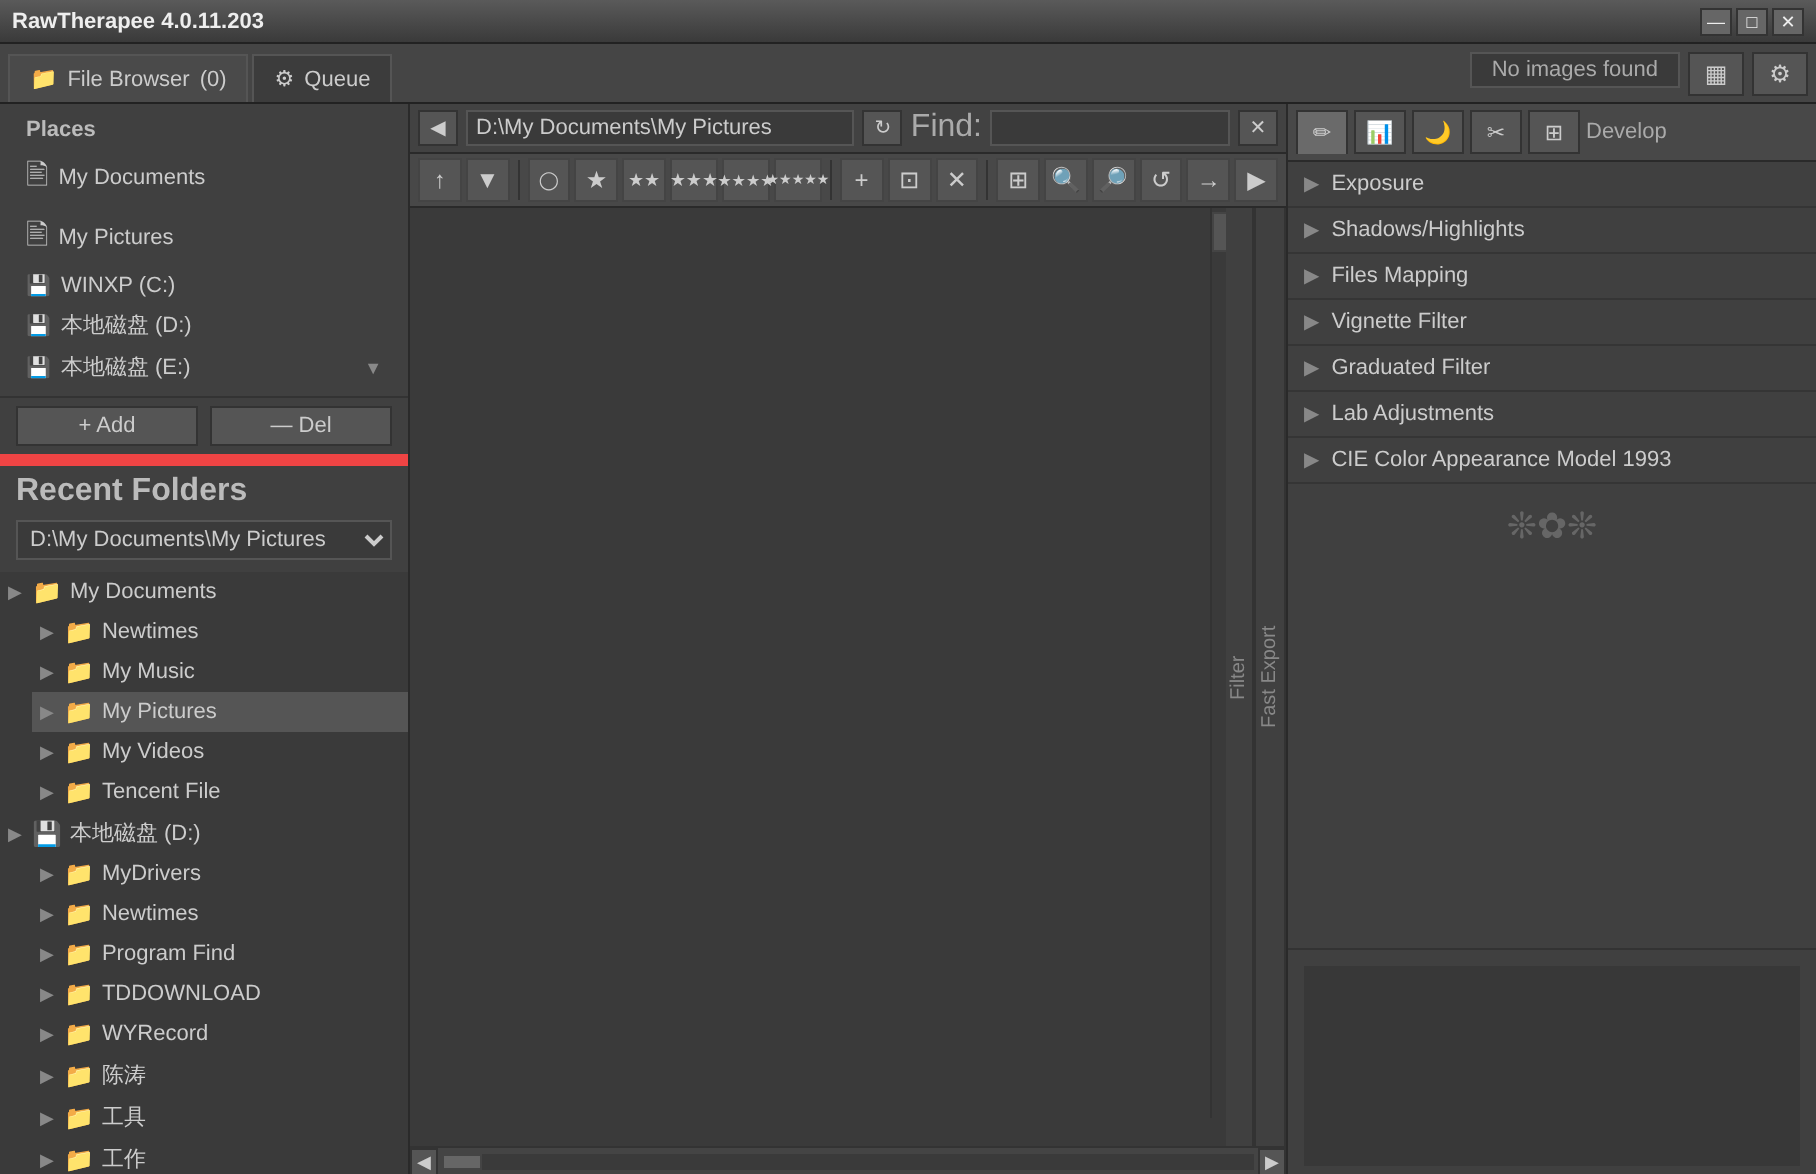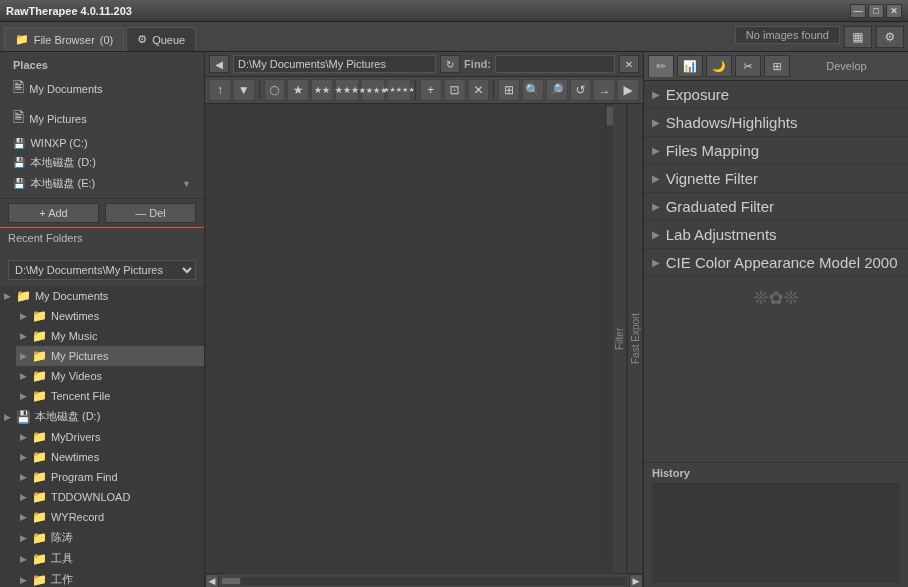--- a/index.html
+++ b/index.html
@@ -83,30 +83,30 @@
     .place-item {
       display: flex; align-items: center; gap: 5px;
       padding: 3px 8px; cursor: pointer; color: #ccc;
     }
     .place-icon { font-size: 14px; }
     .drive-icon { font-size: 10px; color: #888; }
 
     #places-buttons {
       display: flex; padding: 4px 8px; gap: 6px;
       border-top: 1px solid #333;
-      border-bottom: 1px solid #ef4444;
+      border-bottom: 6px solid #ef4444;
     }
     .places-btn {
       flex: 1; padding: 3px; text-align: center;
       background: #555; border: 1px solid #333;
       cursor: pointer; color: #ccc; font-size: 11px;
     }
 
     #recent-folders { padding: 4px 8px 2px; }
-    .recent-title { font-weight: normal; font-size: 11px; color: #bbb; margin-bottom: 16px; }
+    .recent-title { font-weight: bold; font-size: 16px; color: #bbb; margin-bottom: 5px; }
     .recent-select {
       width: 100%;
       background: #3a3a3a;
       border: 1px solid #555;
       color: #ccc;
       font-size: 11px;
       padding: 2px;
     }
 
     #folder-tree {
@@ -152,21 +152,21 @@
       border-bottom: 1px solid #2a2a2a;
     }
     #path-text {
       flex: 1;
       background: #3a3a3a;
       border: 1px solid #555;
       color: #ccc;
       padding: 2px 4px;
       font-size: 11px;
     }
-    #find-label { color: #aaa; font-size: 11px; font-weight: bold; }
+    #find-label { color: #aaa; font-size: 16px; }
     #find-input {
       width: 120px;
       background: #3a3a3a;
       border: 1px solid #555;
       color: #ccc;
       padding: 2px 4px;
       font-size: 11px;
     }
     .path-btn {
       width: 20px; height: 18px;
@@ -245,38 +245,38 @@
     }
     .dev-tab {
       width: 26px; height: 22px;
       background: #555;
       border: 1px solid #333;
       display: flex; align-items: center; justify-content: center;
       cursor: pointer; color: #ccc; font-size: 11px;
     }
     .dev-tab.active { background: #6a6a6a; border-bottom: none; }
     #develop-label {
-      flex: 1; text-align: center;
+      flex: 1; text-align: left;
       font-size: 11px; color: #aaa; padding-right: 4px;
     }
 
     #panels-list { flex: 1; overflow-y: auto; overflow-x: hidden; }
     #panels-list::-webkit-scrollbar { width: 6px; }
     #panels-list::-webkit-scrollbar-track { background: #333; }
     #panels-list::-webkit-scrollbar-thumb { background: #555; }
 
     .panel-item {
       display: flex; align-items: center;
       padding: 5px 8px;
       border-bottom: 1px solid #353535;
       cursor: pointer;
       background: #404040;
     }
     .panel-arrow { font-size: 10px; color: #888; margin-right: 6px; }
-    .panel-label { font-size: 15px; color: #ccc; }
+    .panel-label { font-size: 11px; color: #ccc; }
 
     #decorative { text-align: center; padding: 10px; color: #666; font-size: 18px; }
 
     #history-section {
       border-top: 1px solid #333;
       padding: 4px 8px;
     }
     .history-title { font-size: 11px; color: #bbb; font-weight: bold; }
     #history-content { height: 100px; background: #383838; margin-top: 4px; }
   </style>
@@ -527,25 +527,24 @@
       <div class="panel-item">
         <span class="panel-arrow">▶</span>
         <span class="panel-label">Graduated Filter</span>
       </div>
       <div class="panel-item">
         <span class="panel-arrow">▶</span>
         <span class="panel-label">Lab Adjustments</span>
       </div>
       <div class="panel-item">
         <span class="panel-arrow">▶</span>
-        <span class="panel-label">CIE Color Appearance Model 2000</span>
+        <span class="panel-label">CIE Color Appearance Model 1993</span>
       </div>
 
       <div id="decorative">❊✿❊</div>
     </div>
 
     <div id="history-section">
-      <div class="history-title">History</div>
       <div id="history-content"></div>
     </div>
   </div>
 
 </div>
 
 </body></html>

